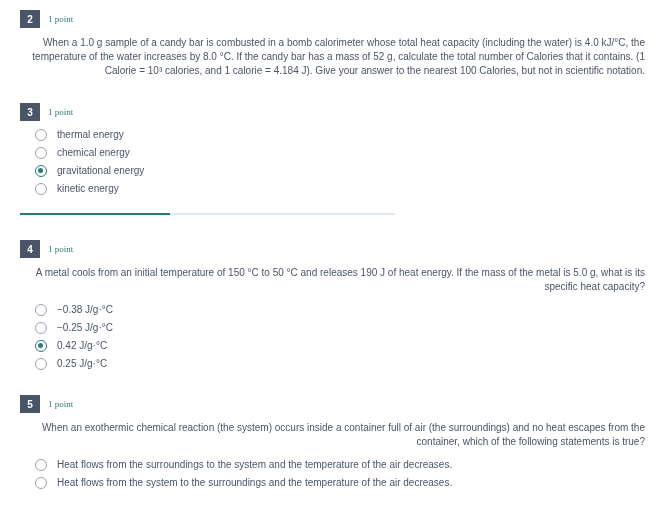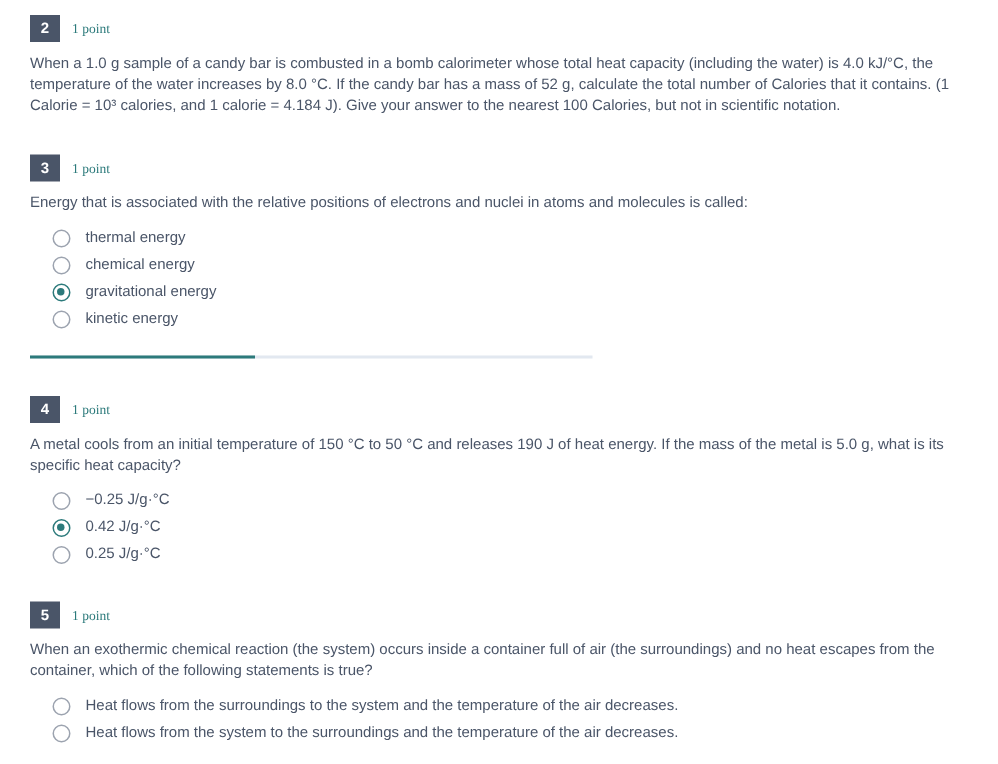--- a/index.html
+++ b/index.html
@@ -36,20 +36,21 @@
   .q-points {
     color: #2c7a7b;
     font-size: 9px;
     font-family: Liberation Serif, serif;
   }
   .q-text {
     color: #4a5568;
     font-size: 10px;
     line-height: 1.4;
     margin-bottom: 10px;
+    text-align: right;
   }
   .option {
     display: flex;
     align-items: flex-start;
     margin: 6px 0 6px 15px;
   }
   .radio {
     width: 12px;
     height: 12px;
     border: 1.5px solid #9ca3af;
@@ -102,21 +103,20 @@
         <div class="q-num">2</div>
         <div class="q-points">1 point</div>
       </div>
       <div class="q-text">When a 1.0 g sample of a candy bar is combusted in a bomb calorimeter whose total heat capacity (including the water) is 4.0 kJ/°C, the temperature of the water increases by 8.0 °C. If the candy bar has a mass of 52 g, calculate the total number of Calories that it contains. (1 Calorie = 10³ calories, and 1 calorie = 4.184 J). Give your answer to the nearest 100 Calories, but not in scientific notation.</div>
     </div>
     <div class="question">
       <div class="q-header">
         <div class="q-num">3</div>
         <div class="q-points">1 point</div>
       </div>
-      <div class="q-text">Energy that is associated with the relative positions of electrons and nuclei in atoms and molecules is called:</div>
       <div class="option">
         <div class="radio"></div>
         <div class="opt-label">thermal energy</div>
       </div>
       <div class="option">
         <div class="radio"></div>
         <div class="opt-label">chemical energy</div>
       </div>
       <div class="option">
         <div class="radio selected"></div>
@@ -127,20 +127,24 @@
         <div class="opt-label">kinetic energy</div>
       </div>
       <div class="progress"></div>
     </div>
     <div class="question">
       <div class="q-header">
         <div class="q-num">4</div>
         <div class="q-points">1 point</div>
       </div>
       <div class="q-text">A metal cools from an initial temperature of 150 °C to 50 °C and releases 190 J of heat energy. If the mass of the metal is 5.0 g, what is its specific heat capacity?</div>
+      <div class="option">
+        <div class="radio"></div>
+        <div class="opt-label">−0.38 J/g·°C</div>
+      </div>
       <div class="option">
         <div class="radio"></div>
         <div class="opt-label">−0.25 J/g·°C</div>
       </div>
       <div class="option">
         <div class="radio selected"></div>
         <div class="opt-label">0.42 J/g·°C</div>
       </div>
       <div class="option">
         <div class="radio"></div>

